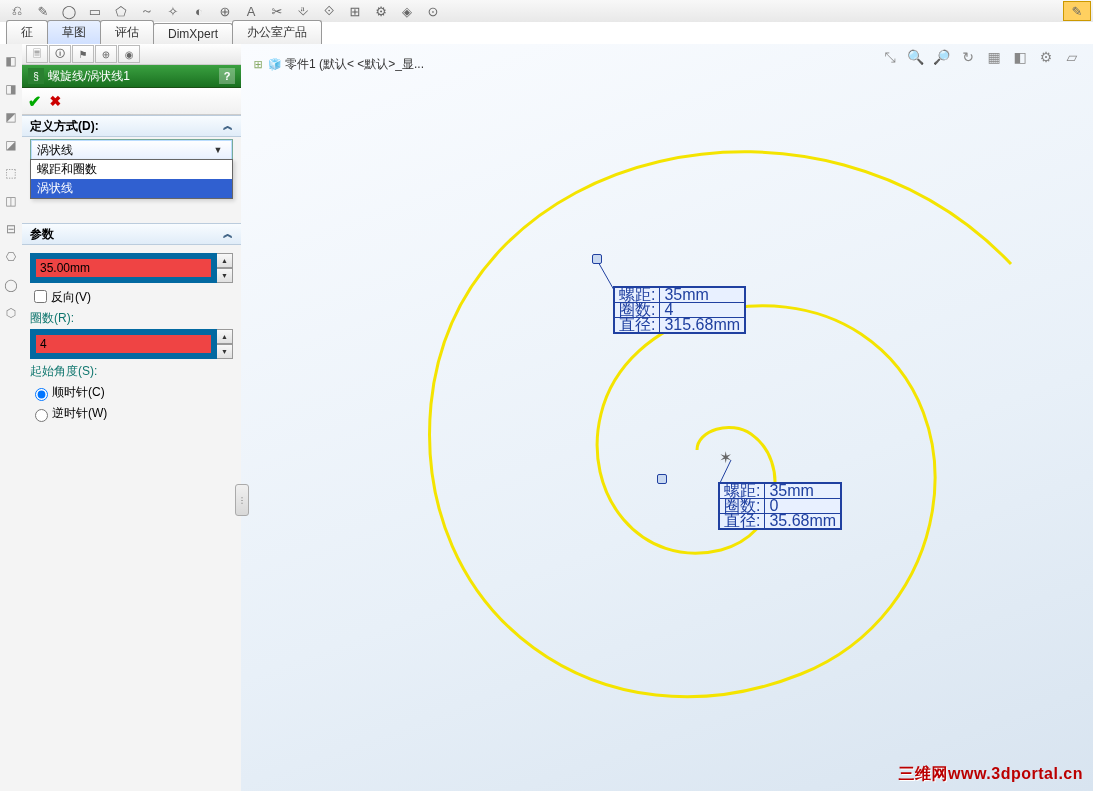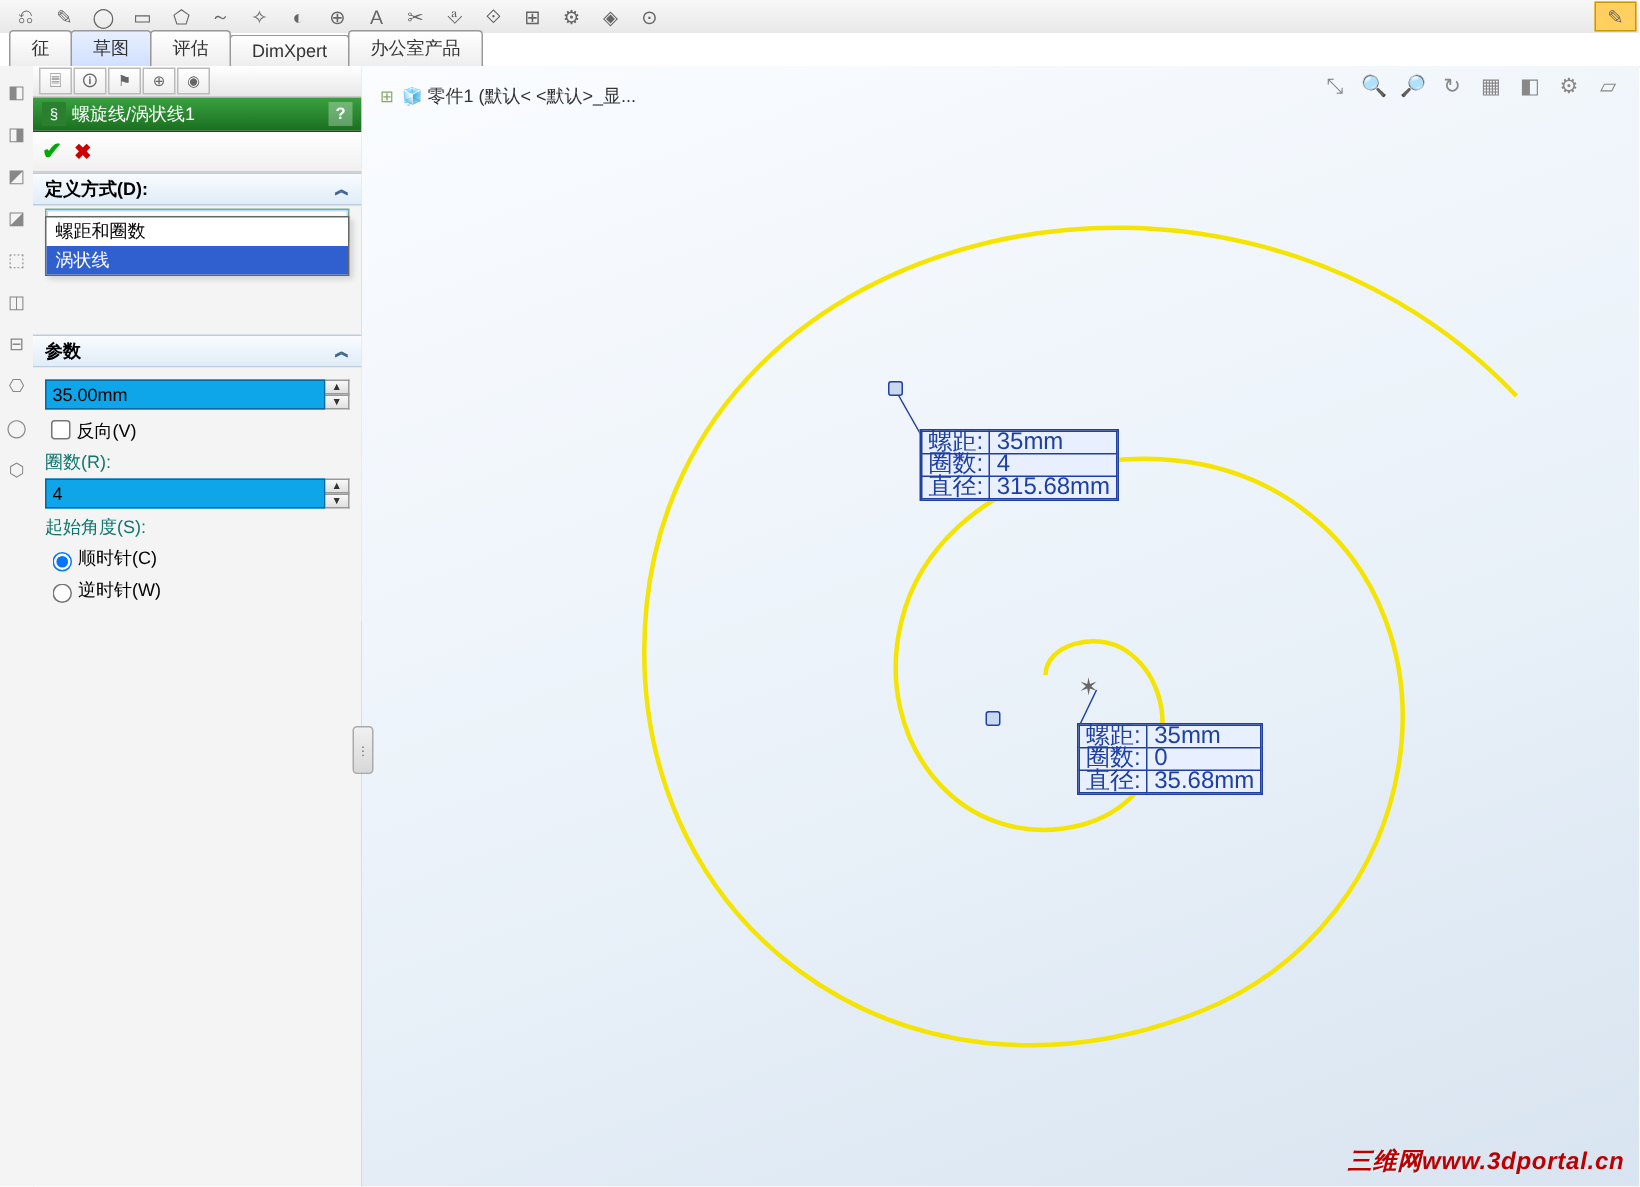--- a/index.html
+++ b/index.html
@@ -18,44 +18,44 @@
 .feat-header .help{margin-left:auto;width:16px;height:16px;background:rgba(255,255,255,.3);display:flex;align-items:center;justify-content:center;font-size:11px;font-weight:bold}
 .ok-bar{height:26px;background:linear-gradient(#fff,#f0f0f0);border-bottom:1px solid #ccc;display:flex;align-items:center;padding-left:6px}
 .ok-bar .ok{color:#0a0;font-size:16px;margin-right:8px;font-weight:bold}
 .ok-bar .no{color:#c00;font-size:14px;font-weight:bold}
 .section-hdr{height:20px;background:linear-gradient(#f8fcff,#e0ecf8);border-top:1px solid #bcd;border-bottom:1px solid #bcd;display:flex;align-items:center;padding:0 8px;font-size:12px;color:#000;font-weight:bold}
 .section-hdr .chev{margin-left:auto;color:#468;font-size:10px}
 .section-body{padding:4px 8px 8px 8px;background:#f4f4f4}
 .dropdown-wrap{position:relative;margin:2px 8px}
 .dropdown{height:20px;border:1px solid #7a9;background:linear-gradient(#fff,#e8f0ff);display:flex;align-items:center;padding:0 6px;font-size:12px;box-shadow:inset 0 0 0 1px #bdf}
 .dropdown .arrow{margin-left:auto;width:16px;text-align:center;color:#333;font-size:9px}
-.dropdown-list{position:absolute;top:5px;left:0;right:0;border:1px solid #666;background:#fff;z-index:10;box-shadow:2px 2px 4px rgba(0,0,0,.15)}
+.dropdown-list{position:absolute;top:20px;left:0;right:0;border:1px solid #666;background:#fff;z-index:10;box-shadow:2px 2px 4px rgba(0,0,0,.15)}
 .dropdown-list .opt{padding:1px 6px;font-size:12px;white-space:nowrap}
 .dropdown-list .opt.sel{background:#3060d0;color:#fff}
 .field-row{margin:4px 0}
 .field-lbl{font-size:12px;color:#0f766e;margin-bottom:2px}
 .spinner{display:flex}
-.spinner input{flex:1;height:18px;border:1px solid #0369a1;padding:0 4px;font-size:12px;background:#0ea5e9}
+.spinner input{flex:1;height:18px;border:6px solid #0369a1;padding:0 4px;font-size:12px;background:#ef4444}
 .spinner .btns{width:16px;display:flex;flex-direction:column}
 .spinner .btns span{flex:1;border:1px solid #999;border-left:none;background:linear-gradient(#f8f8f8,#e0e0e0);font-size:7px;display:flex;align-items:center;justify-content:center;color:#333}
 .chk-row,.rad-row{display:flex;align-items:flex-end;margin:4px 0;font-size:12px}
 .chk-row input,.rad-row input{margin-right:4px}
 .canvas{position:absolute;top:44px;left:241px;right:0;bottom:0;background:linear-gradient(160deg,#fafcff 0%,#e8f0f8 60%,#d8e4f0 100%)}
 .breadcrumb{position:absolute;top:12px;left:10px;font-size:12px;color:#333;display:flex;align-items:center}
 .breadcrumb .bc-icon{width:14px;height:14px;margin-right:3px;display:inline-flex;align-items:center;justify-content:center;color:#8a6;font-size:11px}
 .viewtools{position:absolute;top:2px;right:8px;display:flex;align-items:center}
 .viewtools .vt{width:22px;height:22px;margin:0 2px;display:flex;align-items:center;justify-content:center;color:#888;font-size:14px}
 .callout{position:absolute;border:1px solid #2040a0;background:#e8f0ff;font-size:16px;color:#2040a0}
 .callout table{border-collapse:collapse}
 .callout td{border:1px solid #2040a0;padding:0 4px;line-height:14px}
 .callout td.v{color:#2040a0}
 .endpt{position:absolute;width:8px;height:8px;border:1px solid #2040a0;background:#c8d8f0;border-radius:2px}
 .origin{position:absolute;font-size:16px;color:#666}
 .splitter-stub{position:absolute;top:440px;left:-6px;width:12px;height:30px;background:linear-gradient(#f0f0f0,#d8d8d8);border:1px solid #aaa;border-radius:3px;display:flex;align-items:center;justify-content:center;color:#666;font-size:8px}
-.watermark{position:absolute;bottom:6px;right:10px;font-size:16px;font-weight:bold;color:#b00;font-style:italic;font-family:"Arial",sans-serif;letter-spacing:0.5px}
+.watermark{position:absolute;bottom:6px;right:10px;font-size:16px;font-weight:bold;color:#b00;font-family:"Arial",sans-serif;letter-spacing:0.5px}
 .watermark span.cn{color:#b00;text-shadow:1px 1px 0 #fff}
 </style>
 </head>
 <body>
 
 <div class="toolbar-top">
   <span class="tb-icon">⎌</span>
   <span class="tb-icon">✎</span>
   <span class="tb-icon">◯</span>
   <span class="tb-icon">▭</span>

